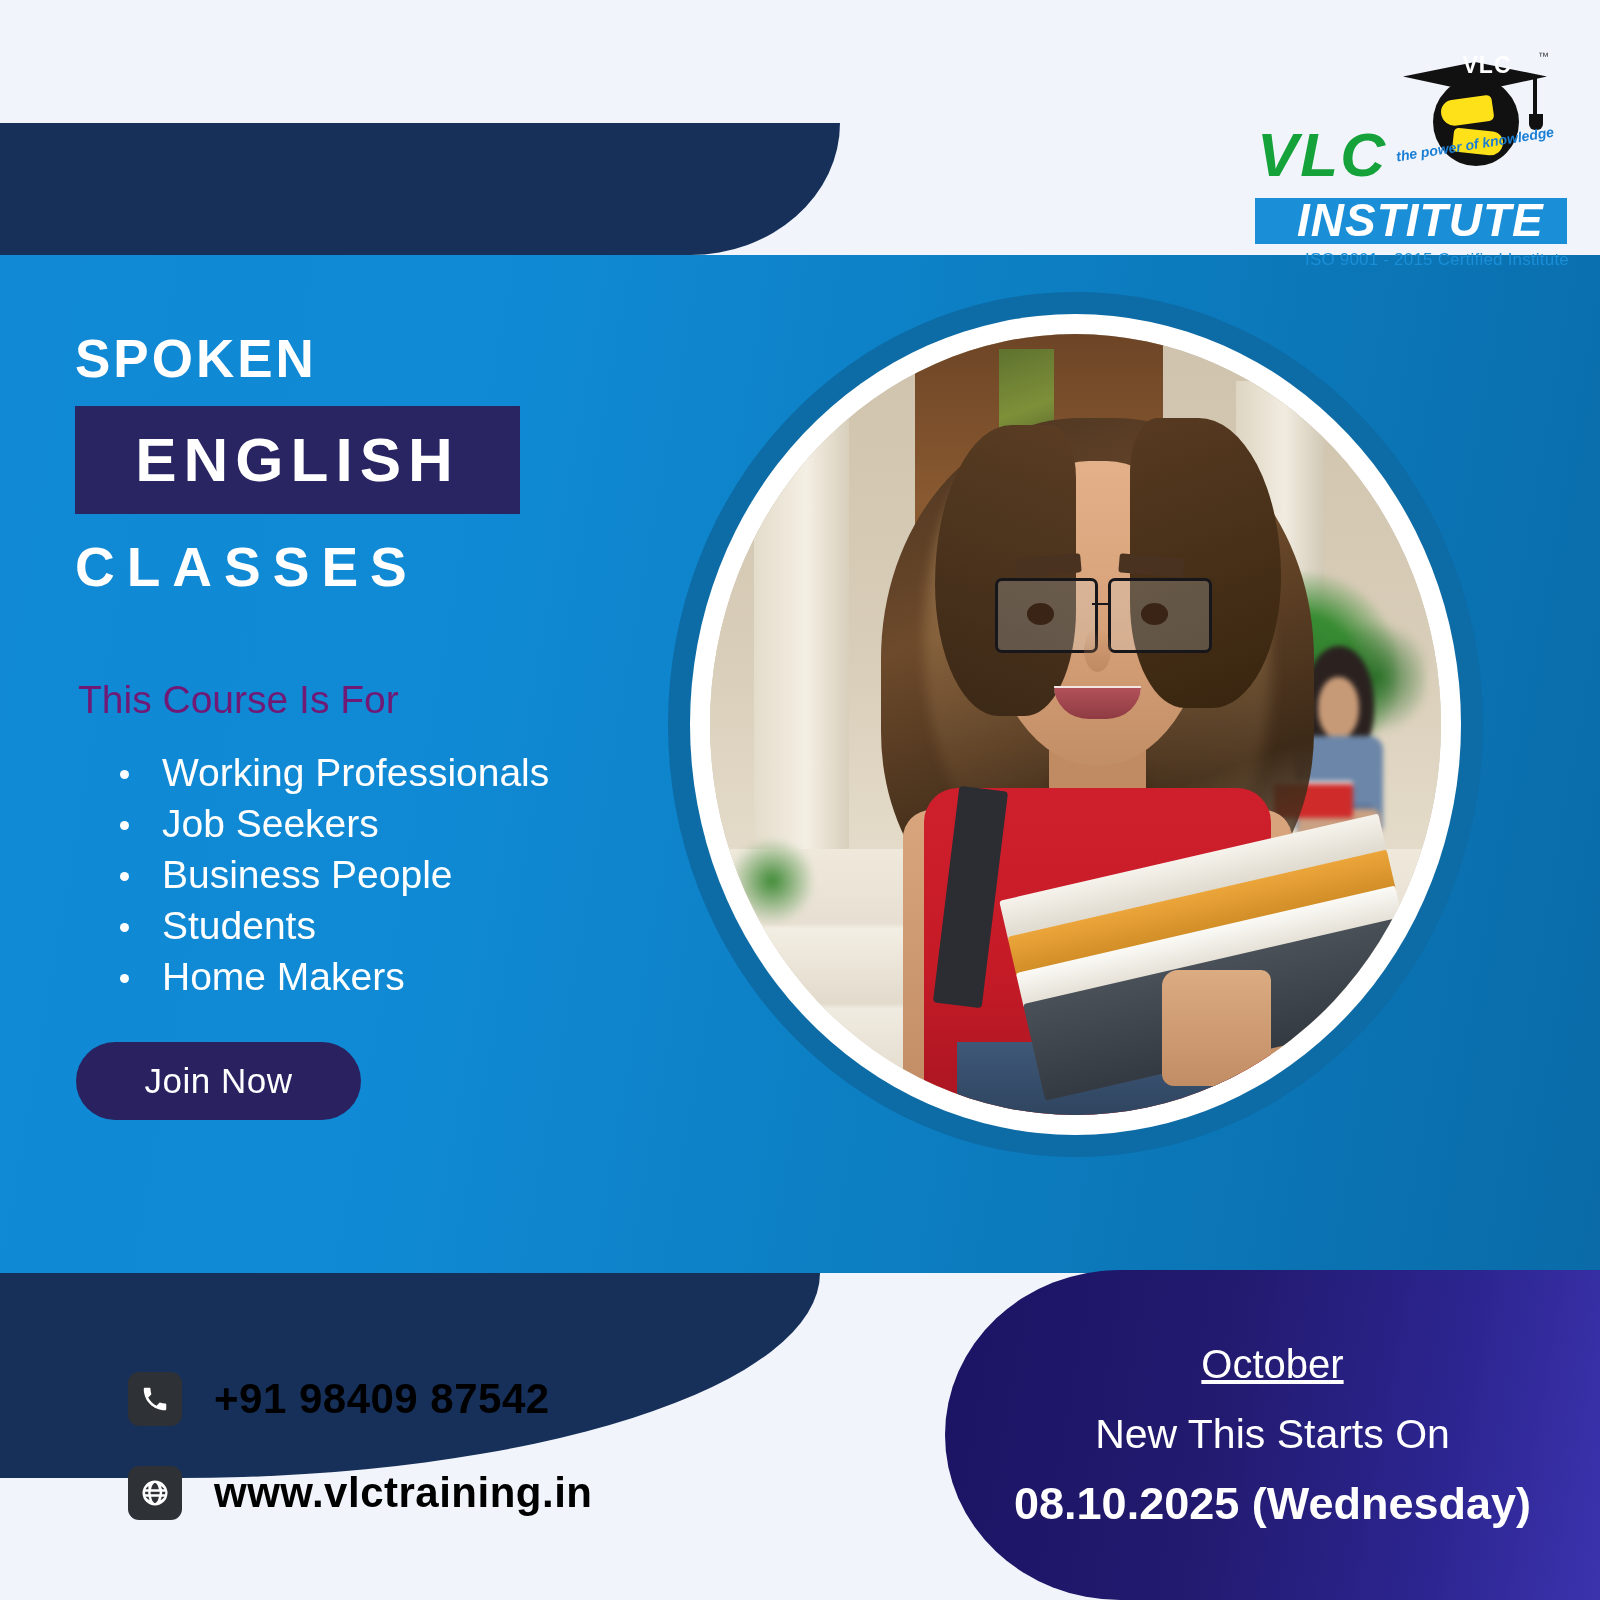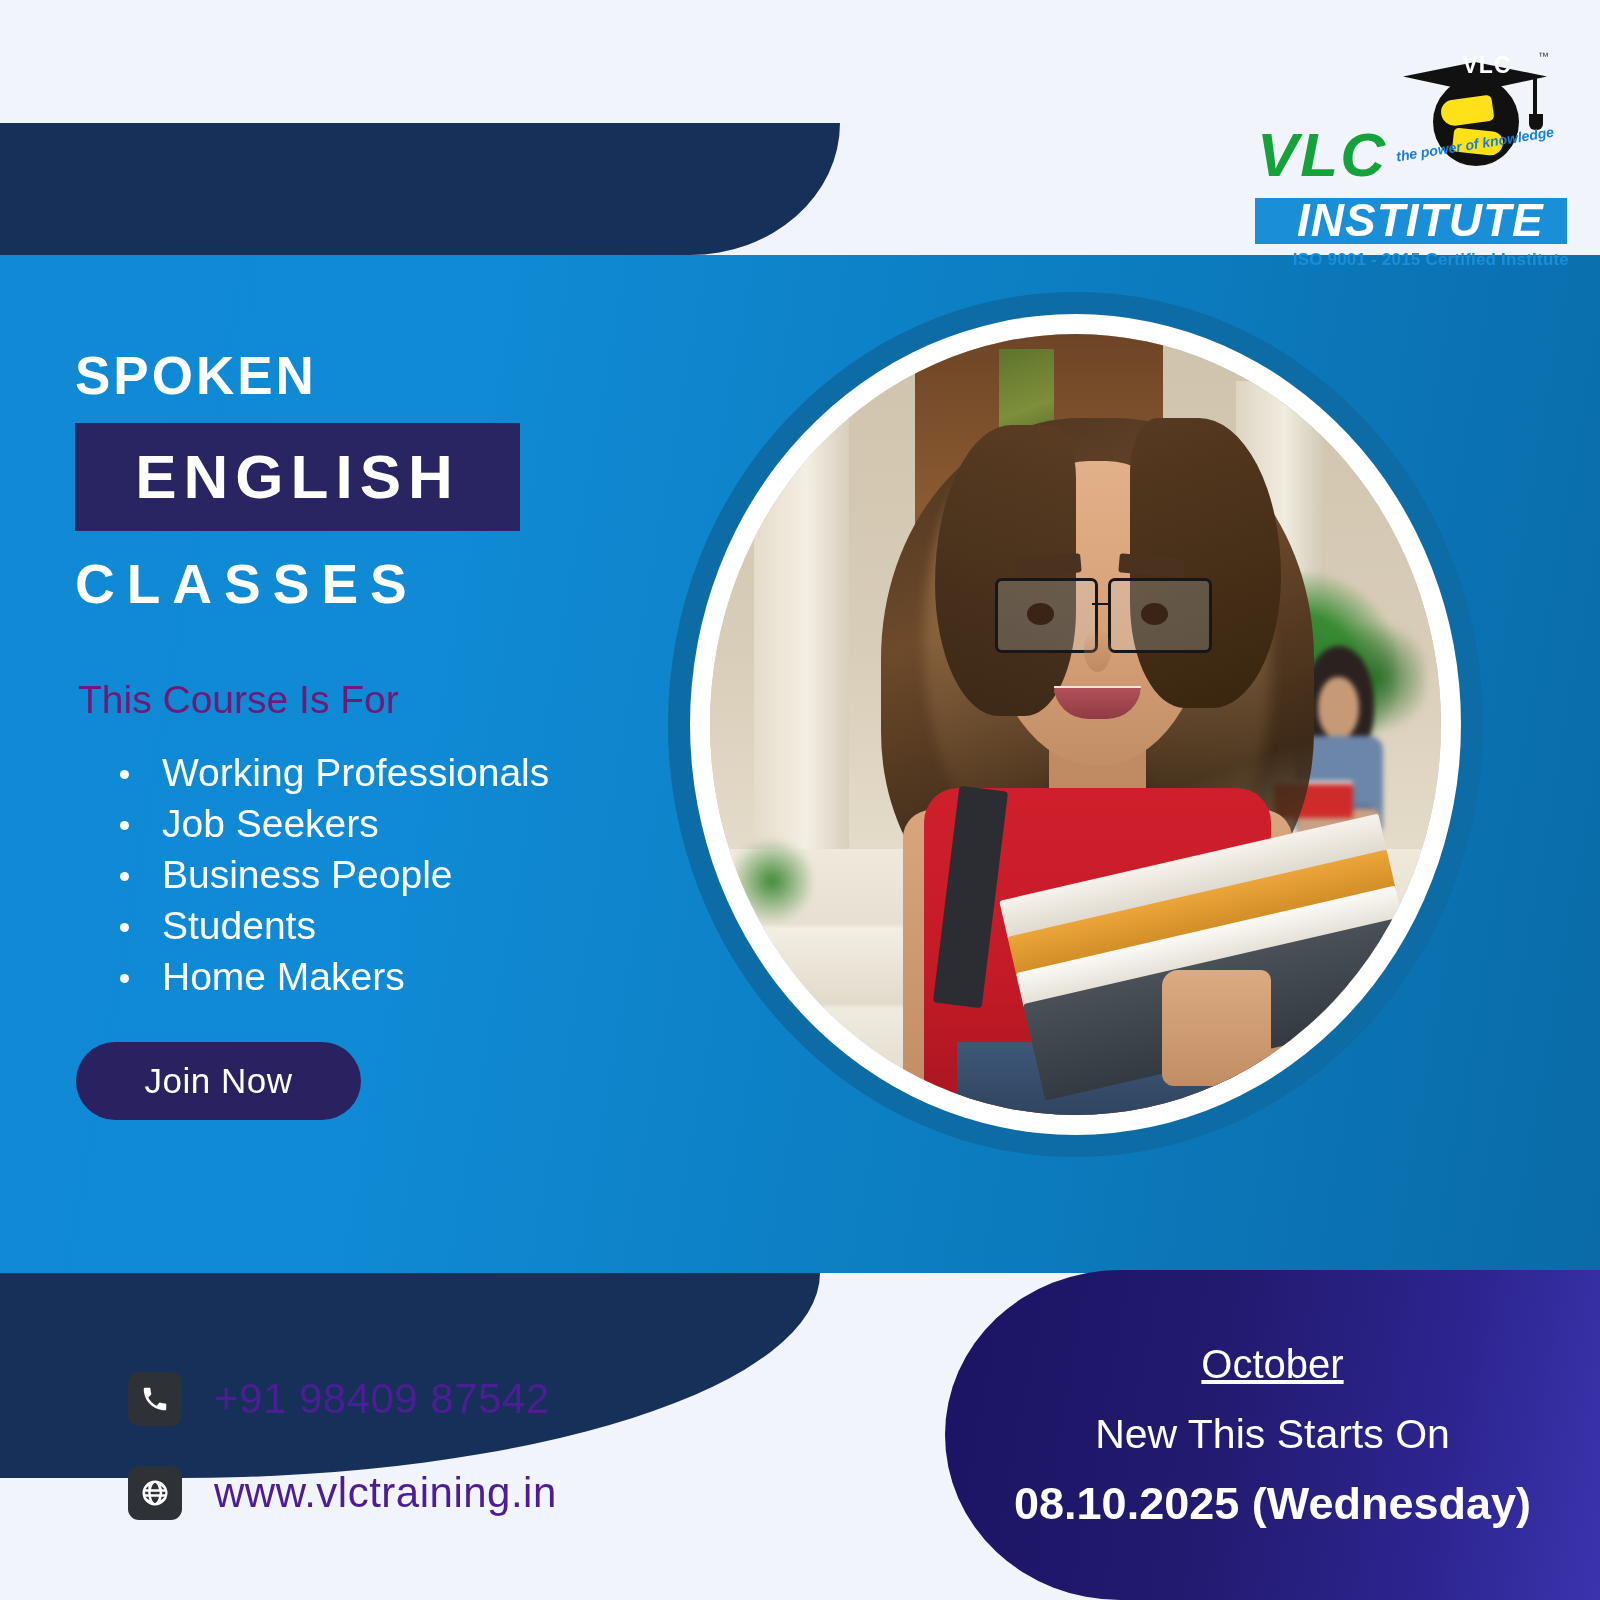--- a/index.html
+++ b/index.html
@@ -22,21 +22,21 @@
     position:absolute;left:0;top:255px;width:1600px;height:1018px;
     background:linear-gradient(100deg,#1189d4 0%,#108ad5 28%,#0c7dc0 62%,#0a6ba8 100%);
   }
   .navy-bottom-curve{
     position:absolute;left:0;top:1273px;width:820px;height:205px;
     background:#16305a;
     border-bottom-right-radius:640px 205px;
   }
 
   
-  .headline{position:absolute;left:75px;top:349px;width:600px;z-index:6;}
+  .headline{position:absolute;left:75px;top:332px;width:600px;z-index:6;}
   .spoken{
     color:#ffffff;font-size:53px;font-weight:bold;letter-spacing:3px;
     line-height:1;margin-bottom:21px;
   }
   .english-block{
     display:block;background:#292462;width:445px;height:108px;
     box-sizing:border-box;
   }
   .english-text{
     color:#ffffff;font-size:62px;font-weight:bold;letter-spacing:7px;
@@ -195,32 +195,32 @@
     position:absolute;left:0;top:26px;width:172px;text-align:center;
     color:#1a7fd4;font-size:14px;font-weight:bold;font-style:italic;
     transform:rotate(-9deg);white-space:nowrap;
   }
   .tm{position:absolute;right:0;top:4px;color:#333;font-size:11px;}
   .logo-vlc{position:absolute;left:8px;top:78px;color:#15a23a;font-size:62px;font-weight:bold;
     letter-spacing:2px;line-height:1;font-style:italic;}
   .logo-institute-bar{position:absolute;left:6px;top:152px;width:312px;height:46px;background:#1a8fd8;}
   .logo-institute{position:absolute;left:48px;top:150px;color:#ffffff;font-size:46px;font-weight:bold;
     letter-spacing:1px;line-height:48px;font-style:italic;}
-  .logo-iso{position:absolute;right:0;top:204px;color:#1a8fd8;font-size:17px;font-weight:bold;
+  .logo-iso{position:absolute;right:0;top:204px;color:#1a8fd8;font-size:17px;font-weight:normal;
     letter-spacing:.2px;white-space:nowrap;}
 
   
   .contact{position:absolute;left:128px;top:1372px;z-index:6;}
   .contact-row{display:flex;align-items:center;margin-bottom:40px;}
   .contact-icon{
     width:54px;height:54px;border-radius:11px;background:#2e3135;
     display:flex;align-items:center;justify-content:center;flex:none;margin-right:32px;
   }
   .contact-icon svg{width:30px;height:30px;fill:#ffffff;}
-  .contact-text{color:#4c1d95;font-size:42px;font-weight:normal;letter-spacing:.5px;white-space:nowrap;}
+  .contact-text{color:#000000;font-size:42px;font-weight:bold;letter-spacing:.5px;white-space:nowrap;}
 
   
   .batch{
     position:absolute;left:945px;top:1270px;width:655px;height:330px;
     background:linear-gradient(100deg,#1b1464 0%,#221a6e 40%,#2c2590 75%,#3b33ad 100%);
     border-top-left-radius:175px 165px;border-bottom-left-radius:175px 165px;
     z-index:6;display:flex;flex-direction:column;align-items:center;justify-content:center;
   }
   .batch-month{color:#ffffff;font-size:40px;line-height:1;margin-bottom:30px;text-decoration:underline;}
   .batch-label{color:#ffffff;font-size:41px;line-height:1;margin-bottom:26px;}

